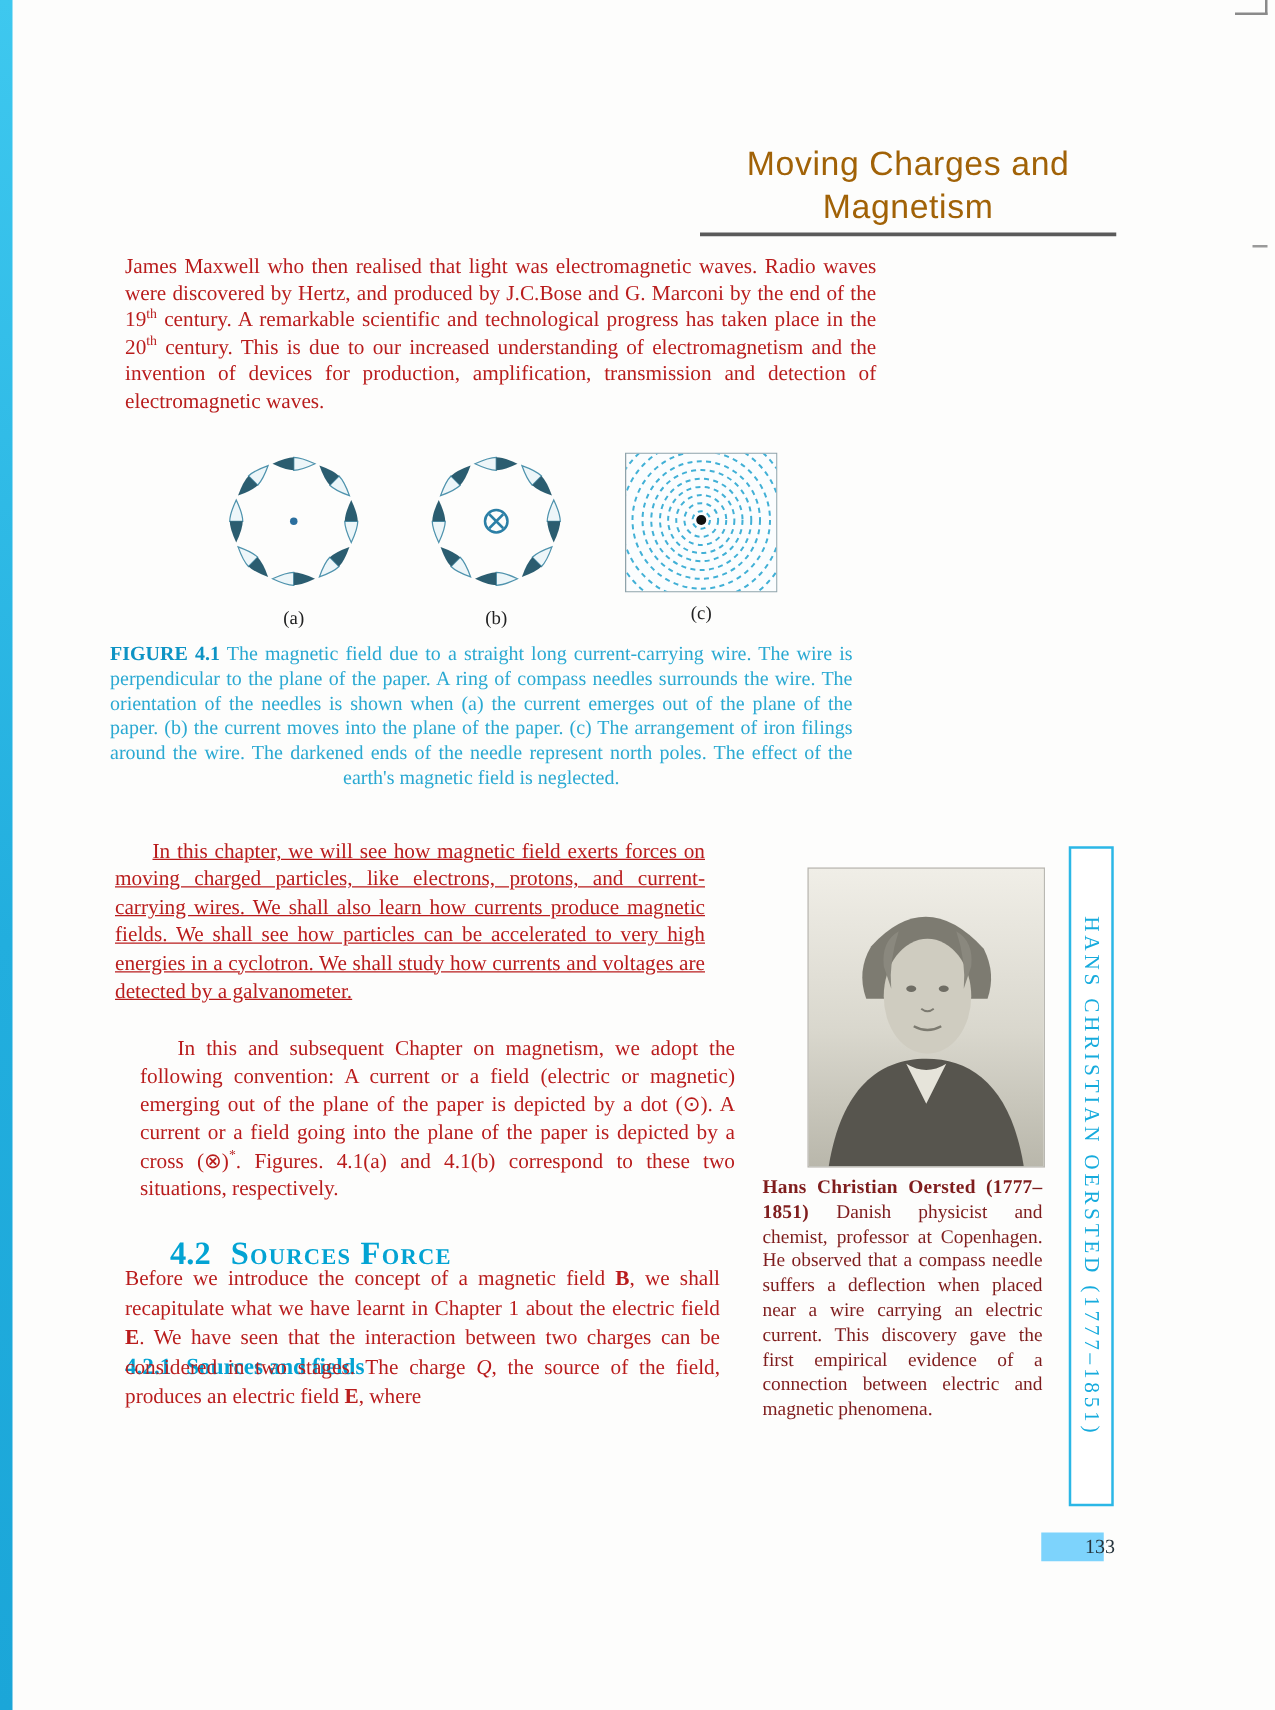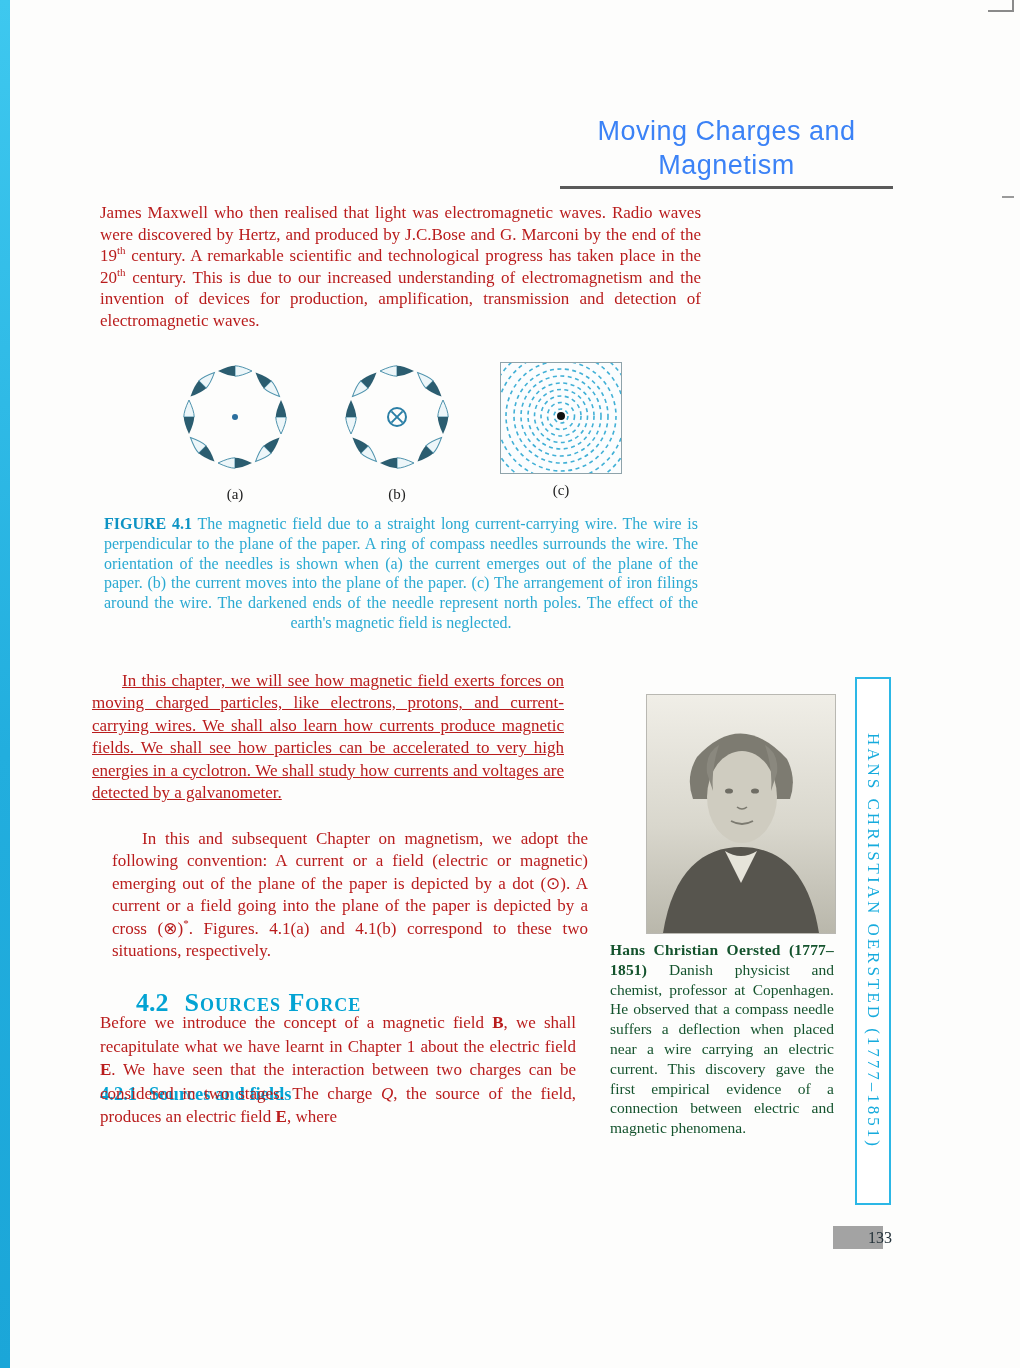--- a/index.html
+++ b/index.html
@@ -13,42 +13,42 @@
     position:absolute; left:0; top:0; width:10px; height:1368px;
     background:linear-gradient(180deg,#3ec8ef 0%, #22aede 55%, #1ba6d8 100%);
   }
   .crop-h { position:absolute; left:988px; top:10px; width:26px; height:2px; background:#8a8a8a; }
   .crop-v { position:absolute; left:1012px; top:0; width:2px; height:12px; background:#8a8a8a; }
   .crop-mid { position:absolute; left:1002px; top:196px; width:12px; height:2px; background:#9a9a9a; }
 
   .chapter-title {
     position:absolute; left:560px; top:114px; width:333px;
     text-align:center; font-family:"Liberation Sans", sans-serif;
-    font-size:27px; line-height:34px; color:#3b82f6; letter-spacing:0.5px;
+    font-size:27px; line-height:34px; color:#a16207; letter-spacing:0.5px;
   }
   .chapter-rule {
     position:absolute; left:560px; top:186px; width:333px; height:3px; background:#5a5a5a;
   }
 
   .body-text { text-align:justify; font-size:17px; line-height:21.6px; color:#b91c1c; }
   .para1 { position:absolute; left:100px; top:202px; width:601px; }
   .para2 { position:absolute; left:92px; top:670px; width:472px; line-height:22.4px; text-indent:30px;text-decoration:underline; }
   .para3 { position:absolute; left:100px; top:828px; width:476px; line-height:22.4px; text-indent:30px;margin-left:12px; }
   .para4 { position:absolute; left:100px; top:1011px; width:476px; line-height:23.5px; }
 
   sup { font-size:11px; vertical-align:super; line-height:0; }
 
   .figure-panel { position:absolute; text-align:center; }
   .panel-a { left:168px; top:360px; width:134px; }
   .panel-b { left:330px; top:360px; width:134px; }
   .panel-c { left:498px; top:362px; width:126px; }
   .figure-label { margin-top:4px; font-size:15px; color:#222; }
 
   .figure-caption {
-    position:absolute; left:104px; top:514px; width:594px;
+    position:absolute; left:88px; top:514px; width:594px;
     font-size:16px; line-height:19.8px; color:#2aa9d2;
     text-align:justify; text-align-last:center;
   }
   .figure-caption b { color:#0d93c4; }
 
   .section-heading {
     position:absolute; left:100px; top:988px;
     color:#03a3d3; font-size:26px; font-family:"Liberation Serif", serif;
   }
   .section-heading .sec-num { margin-right:16px;margin-left:36px; }
@@ -59,37 +59,37 @@
     color:#03a3d3; font-size:18.5px; font-weight:bold;
   }
   .subsection-heading .sub-num { margin-right:12px; }
 
   .portrait-frame {
     position:absolute; left:646px; top:694px; width:190px; height:240px;
     border:1px solid #b9b8b2; background:#eceae3;
   }
   .oersted-caption {
     position:absolute; left:610px; top:940px; width:224px;
-    font-size:15.5px; line-height:19.8px; text-align:justify; color:#14532d;
+    font-size:15.5px; line-height:19.8px; text-align:justify; color:#7f1d1d;
   }
   .oersted-caption b { letter-spacing:0.2px; }
 
   .vertical-sidebar {
     position:absolute; left:855px; top:677px; width:36px; height:528px;
     border:2px solid #2bb7e6; background:#ffffff;
     display:flex; align-items:center; justify-content:center;
   }
   .vertical-sidebar span {
     writing-mode:vertical-rl; font-size:17px; letter-spacing:3px;
     color:#16abdd; font-family:"Liberation Serif", serif; white-space:nowrap;
   }
 
   .page-number-box {
     position:absolute; left:833px; top:1226px; width:50px; height:23px;
-    background:#a3a3a3; display:flex; align-items:center; justify-content:center;
+    background:#7dd3fc; display:flex; align-items:center; justify-content:center;
     font-size:16px; color:#24323a;padding-left:44px;
   }
 </style>
 </head>
 <body>
 
 <div class="page">
 
   <div class="left-bar"></div>
   <div class="crop-h"></div>

